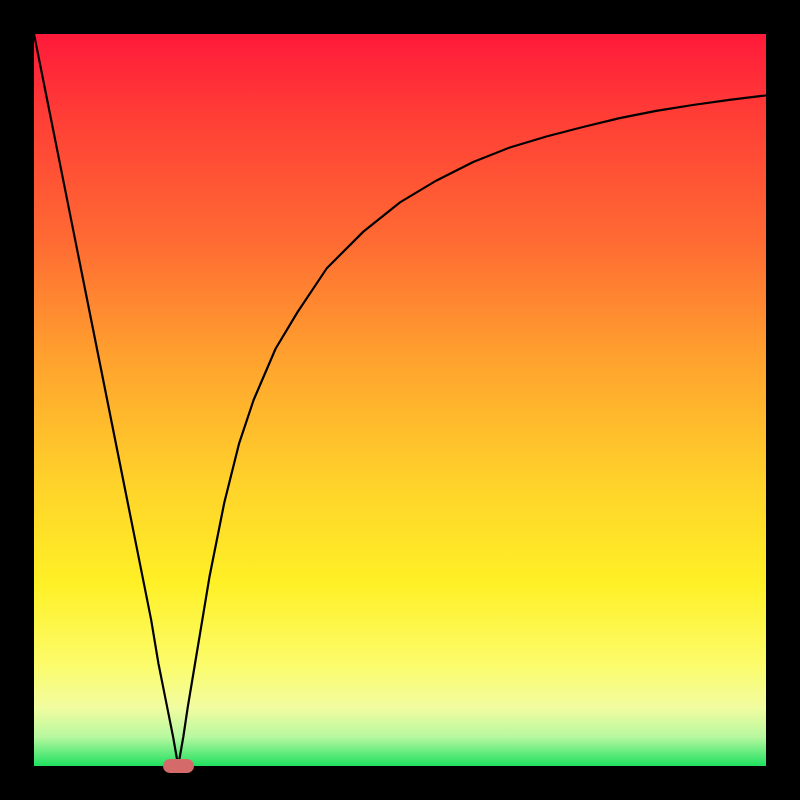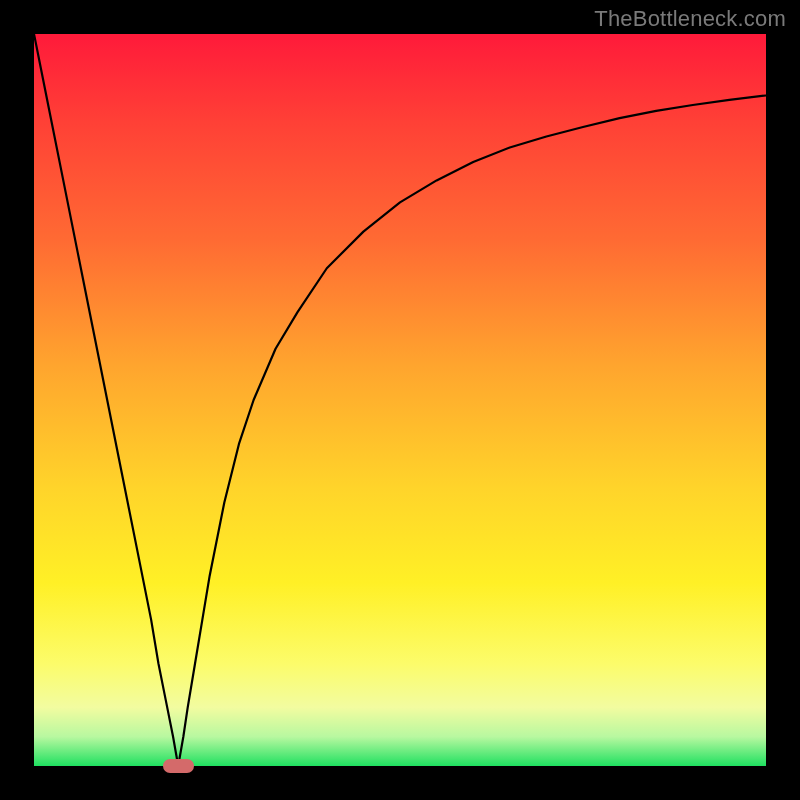--- a/index.html
+++ b/index.html
@@ -65,14 +65,13 @@
 </head>
 <body>
 
 <div class="frame">
   <div class="plot">
     <svg class="curve-svg" viewBox="0 0 732 732" preserveAspectRatio="none">
       <path d="M0.00 0.00 L14.64 73.20 L29.28 146.40 L43.92 219.60 L58.56 292.80 L73.20 366.00 L87.84 439.20 L102.48 512.40 L117.12 585.60 L124.44 629.52 L131.76 666.12 L139.08 702.72 L144.20 732.00 L149.33 702.72 L153.72 673.44 L161.04 629.52 L168.36 585.60 L175.68 541.68 L190.32 468.48 L204.96 409.92 L219.60 366.00 L241.56 314.76 L263.52 278.16 L292.80 234.24 L329.40 197.64 L366.00 168.36 L402.60 146.40 L439.20 128.10 L475.80 113.46 L512.40 102.48 L549.00 92.96 L585.60 84.18 L622.20 76.86 L658.80 71.00 L695.40 65.88 L732.00 61.49" stroke="#000" stroke-width="2.2" fill="none" stroke-linejoin="round" stroke-linecap="round"></path>
     </svg>
     <div class="marker" style="width: 30.744px; left: 128.832px; bottom: -7px;"></div>
   </div>
-  <div class="watermark">TheBottleneck.com</div>
 </div>
 
 </body></html>

